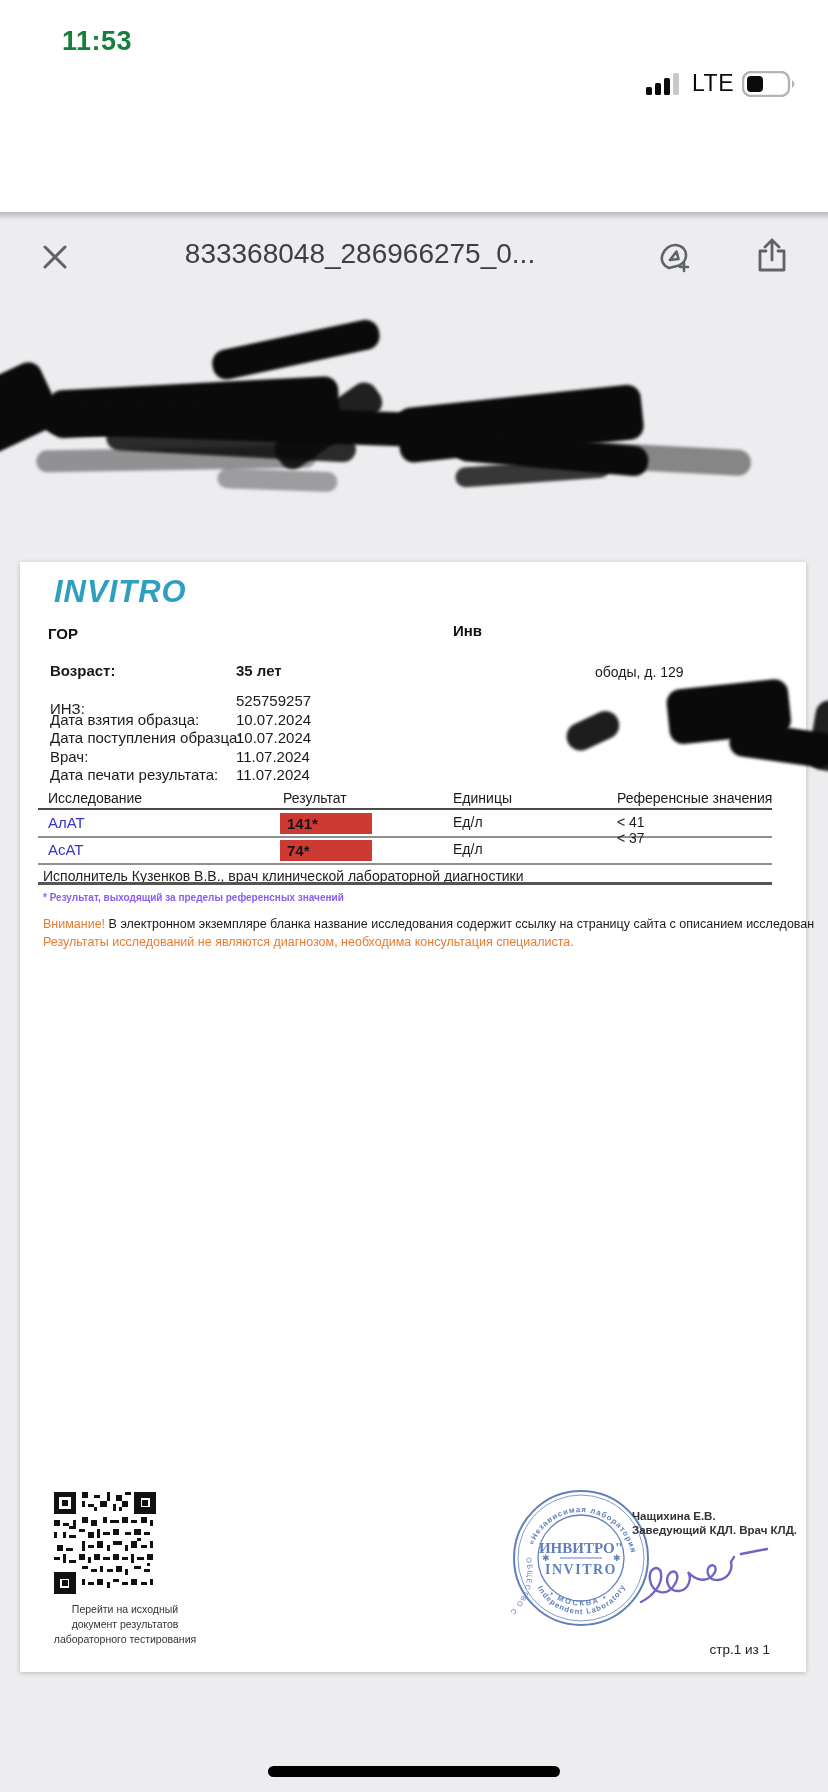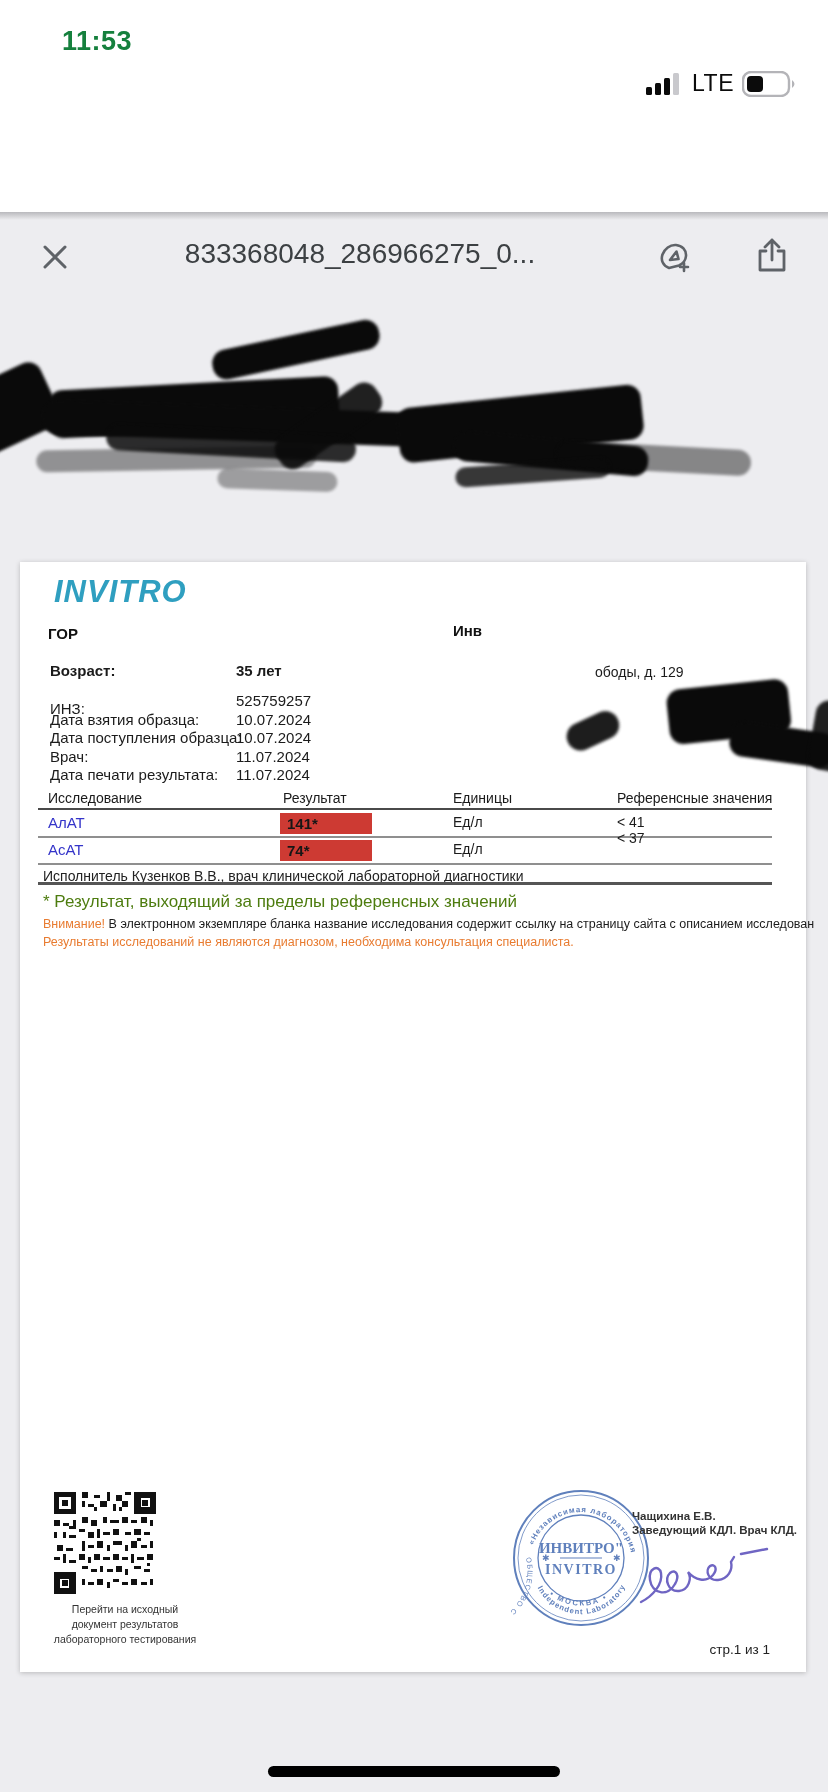--- a/index.html
+++ b/index.html
@@ -33,21 +33,21 @@
 
   .inforow-label{left:30px;font-size:15px;color:#1b1b1b;white-space:nowrap;}
   .inforow-value{left:216px;font-size:15px;color:#1b1b1b;white-space:nowrap;}
 
   .th{font-size:14px;color:#1a1a1a;white-space:nowrap;}
   .rule{left:18px;width:734px;background:#4a4a4a;}
   .rowrule{left:18px;width:734px;height:2px;background:#8f8f8f;}
   .testlink{font-size:15px;color:#3434c9;cursor:pointer;}
   .badge{width:92px;height:21px;background:#cd3a33;color:#161616;font-weight:700;font-size:15px;
          line-height:21px;padding-left:7px;box-sizing:border-box;}
-  .small-note{font-size:17px;color:#4d7c0f;}
+  .small-note{font-size:10px;color:#8b5cf6;font-weight:bold;}
   .warn{font-size:12.5px;white-space:nowrap;}
   .orange{color:#e87b30;}
 
   .qrcap{font-size:10.5px;line-height:15px;color:#333;text-align:center;}
   .signname{font-size:11.5px;font-weight:700;color:#333;white-space:nowrap;}
   .pgnum{font-size:13.5px;color:#222;}
 
   
   .blob{position:absolute;background:#0a0a0a;border-radius:14px;filter:blur(1.5px);z-index:20;}
 

